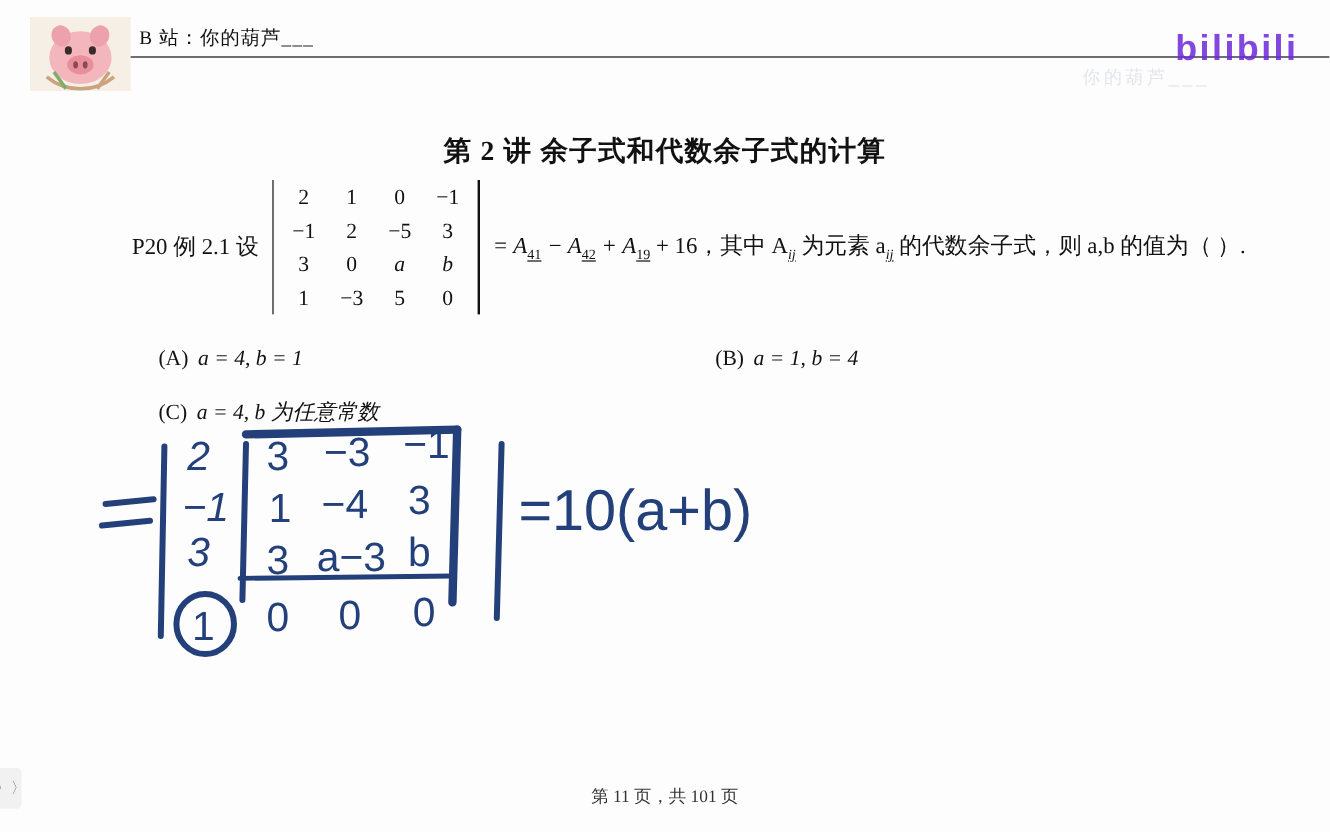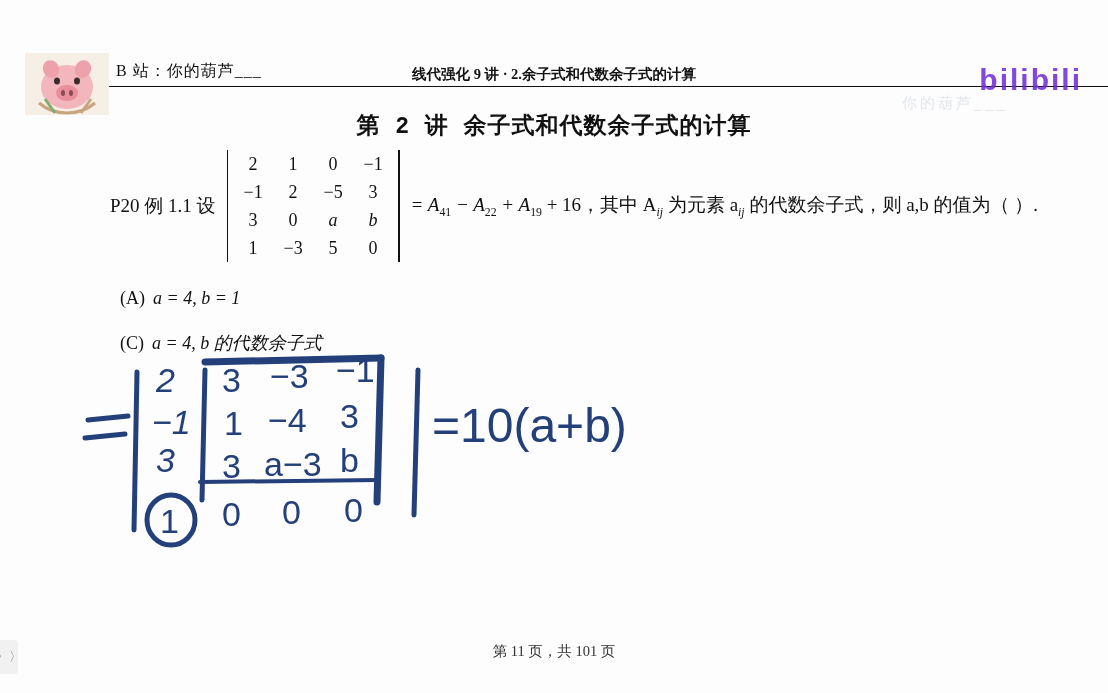--- a/index.html
+++ b/index.html
@@ -9,21 +9,21 @@
     font-family:"Liberation Serif", serif;
     position:relative;
     overflow:hidden;
   }
   .page{
     position:absolute;inset:0;
     background:#fdfdfd;
   }
   
   .header{
-    position:absolute;top:0;left:0;right:0;height:84px;margin-top:39px;
+    position:absolute;top:0;left:0;right:0;height:84px;
   }
   .hdr-line{
     position:absolute;left:100px;right:0;top:47px;height:1px;background:#111;
   }
   .logo{
     position:absolute;left:25px;top:14px;width:84px;height:62px;
   }
   .logo-svg{display:block;}
   .brand{
     position:absolute;left:116px;top:22px;
@@ -48,21 +48,21 @@
   .watermark-sub{
     position:absolute;right:100px;top:55px;
     font-size:15px;color:#e2e6ec;letter-spacing:3px;
     font-family:"Liberation Sans", sans-serif;
   }
   
   .doc-title{
     position:absolute;top:110px;left:0;right:0;
     text-align:center;
     font-size:23px;font-weight:bold;color:#111;
-    font-family:Liberation Mono, monospace;
+    font-family:Liberation Serif, serif;
     letter-spacing:1px;
   }
   
   .problem{
     position:absolute;top:150px;left:110px;right:40px;
     display:flex;align-items:center;
     font-size:19px;color:#111;
   }
   .prob-lead{
     font-size:19px;white-space:nowrap;margin-right:4px;
@@ -82,42 +82,43 @@
     justify-items:center;
     font-size:18px;
     font-family:"Liberation Serif", serif;
   }
   .mat-grid span{font-style:normal;}
   .mat-grid .ital{font-style:italic;}
   .prob-tail{
     white-space:nowrap;font-size:19px;margin-left:4px;
   }
   .it{font-style:italic;}
-  sub{font-size:.62em;}
+  sub{font-size:.62em;text-decoration:underline;}
   
   .options{
     position:absolute;top:288px;left:120px;right:60px;
     font-size:18px;color:#111;
   }
   .opt-row{
     display:flex;margin-bottom:22px;
   }
   .opt{
     width:50%;
     white-space:nowrap;
+    margin-left:12px;
   }
   .opt .tag{margin-right:8px;}
   
   .hand{
     position:absolute;left:0;top:330px;width:1108px;height:300px;
     pointer-events:none;
   }
   
   .footer{
-    position:absolute;bottom:32px;left:0;right:0;
+    position:absolute;bottom:20px;left:0;right:0;
     text-align:center;font-size:14.5px;color:#333;
     font-family:"Liberation Serif", serif;
   }
   .left-arrow{
     position:absolute;left:0;top:640px;
     width:18px;height:34px;
     background:#f1f1f1;
     border-top-right-radius:4px;border-bottom-right-radius:4px;
     color:#888;font-size:13px;
     display:flex;align-items:center;justify-content:center;
@@ -143,29 +144,28 @@
         <ellipse cx="46" cy="40" rx="2" ry="3" fill="#8a4b55"></ellipse>
         <ellipse cx="32" cy="28" rx="3" ry="3.5" fill="#3b2b2b"></ellipse>
         <ellipse cx="52" cy="28" rx="3" ry="3.5" fill="#3b2b2b"></ellipse>
         <path d="M14 50 q12 10 28 10 q16 0 28 -10" fill="none" stroke="#caa37f" stroke-width="3"></path>
         <path d="M20 46 l10 14" stroke="#7fae6b" stroke-width="3" fill="none"></path>
         <path d="M66 46 l-10 14" stroke="#caa37f" stroke-width="3" fill="none"></path>
       </svg>
     </div>
 
     <div class="brand">B 站：你的葫芦___</div>
-    <div class="hdr-center">线代强化 9 讲 · 2.余子式和代数余子式的计算</div>
     <div class="watermark">bilibili</div>
     <div class="watermark-sub">你的葫芦___</div>
   </div>
 
   <div class="doc-title">第 2 讲 余子式和代数余子式的计算</div>
 
   <div class="problem">
-    <span class="prob-lead">P20 例 1.1 设</span>
+    <span class="prob-lead">P20 例 2.1 设</span>
 
     <span class="matrix">
       <span class="bar"></span>
       <span class="mat-grid">
         <span>2</span>
         <span>1</span>
         <span>0</span>
         <span>−1</span>
 
         <span>−1</span>
@@ -179,32 +179,35 @@
         <span class="ital">b</span>
 
         <span>1</span>
         <span>−3</span>
         <span>5</span>
         <span>0</span>
       </span>
       <span class="bar"></span>
     </span>
 
-    <span class="prob-tail"><span class="it">= A</span><sub>41</sub><span class="it"> − A</span><sub>22</sub><span class="it"> + A</span><sub>19</sub><span> + 16，其中 A</span><sub class="it">ij</sub><span> 为元素 a</span><sub class="it">ij</sub><span> 的代数余子式，则 a,b 的值为（   ）.</span></span>
+    <span class="prob-tail"><span class="it">= A</span><sub>41</sub><span class="it"> − A</span><sub>42</sub><span class="it"> + A</span><sub>19</sub><span> + 16，其中 A</span><sub class="it">ij</sub><span> 为元素 a</span><sub class="it">ij</sub><span> 的代数余子式，则 a,b 的值为（   ）.</span></span>
   </div>
 
   <div class="options">
     <div class="opt-row">
       <div class="opt">
         <span class="tag">(A)</span><span class="it">a = 4, b = 1</span>
       </div>
+      <div class="opt">
+        <span class="tag">(B)</span><span class="it">a = 1, b = 4</span>
+      </div>
     </div>
     <div class="opt-row">
       <div class="opt">
-        <span class="tag">(C)</span><span class="it">a = 4, b 的代数余子式</span>
+        <span class="tag">(C)</span><span class="it">a = 4, b 为任意常数</span>
       </div>
     </div>
   </div>
 
   <div class="hand">
     <svg width="1108" height="300" viewBox="0 0 1108 300" xmlns="http://www.w3.org/2000/svg">
       <g fill="none" stroke="#24407a" stroke-width="5" stroke-linecap="round" stroke-linejoin="round">
 
         <path d="M88 90 L128 86"></path>
         <path d="M85 108 L125 104"></path>

